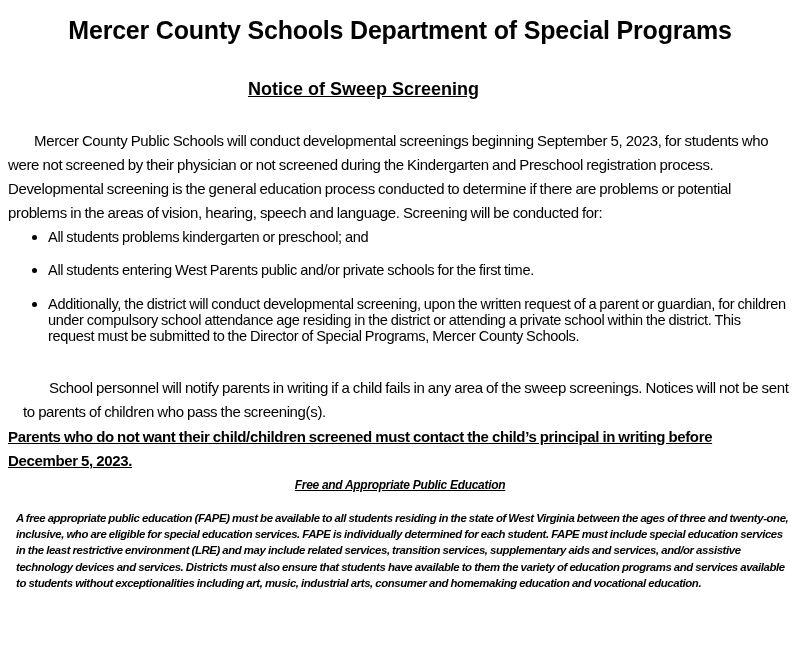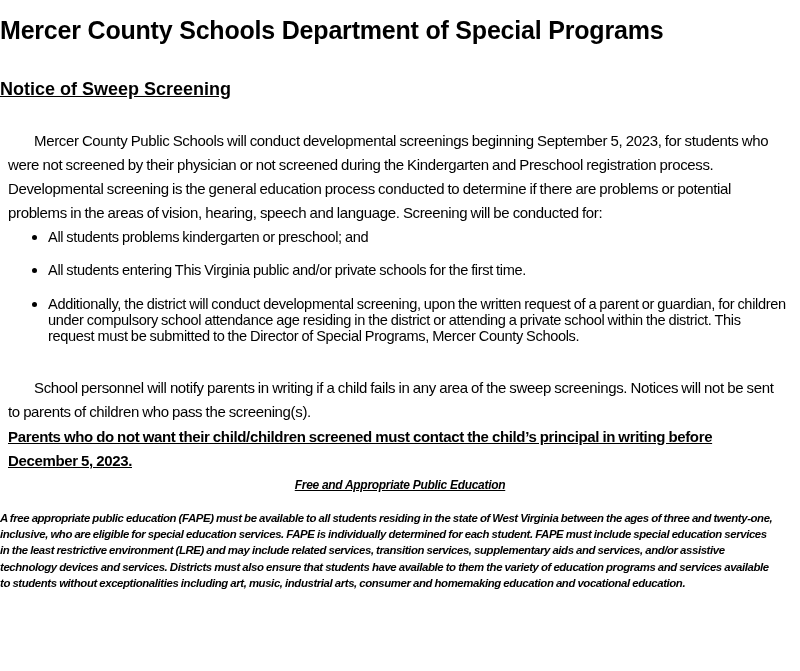--- a/index.html
+++ b/index.html
@@ -20,34 +20,36 @@
     left: 0;
     top: 0;
     width: 800px;
     height: 671px;
   }
   .title {
     position: absolute;
     left: 0;
     width: 800px;
     top: 14px;
-    text-align: left;
+    text-align: center;
     font-size: 25px;
     font-weight: bold;
     letter-spacing: -0.2px;
     line-height: 32px;
   }
   .subtitle {
     position: absolute;
     left: 0;
     width: 679px;
     top: 77px;
+    text-align: center;
     font-size: 18px;
     font-weight: bold;
     line-height: 24px;
+    padding-left: 24px;
   }
   .subtitle span {
     text-decoration: underline;
   }
   .body-text {
     position: absolute;
     left: 8px;
     width: 774px;
     font-size: 15px;
     line-height: 24px;
@@ -75,42 +77,42 @@
   }
   .bullets li .dot {
     position: absolute;
     left: 0;
     top: 6px;
     width: 5px;
     height: 5px;
     border-radius: 50%;
     background: #000;
   }
-  .p2 { top: 376px; text-indent: 26px; }
+  .p2 { top: 376px; text-indent: 26px; margin-left: 15px; }
   .p3 {
     top: 425px;
     font-weight: bold;
     text-decoration: underline;
   }
   .fape-heading {
     position: absolute;
     left: 0;
     width: 800px;
     top: 478px;
     text-align: center;
     font-size: 12px;
     font-style: italic;
     font-weight: bold;
     text-decoration: underline;
     letter-spacing: -0.3px;
     line-height: 14px;
   }
   .fape-body {
     position: absolute;
-    left: 0;
+    left: 16px;
     width: 774px;
     top: 510px;
     font-size: 11.4px;
     font-style: italic;
     font-weight: bold;
     line-height: 16.2px;
     letter-spacing: -0.4px;
     word-spacing: -0.3px;
   }
 </style>
@@ -126,21 +128,21 @@
 
   <div class="body-text p1">Mercer County Public Schools will conduct developmental screenings beginning September 5, 2023, for students who were not screened by their physician or not screened during the Kindergarten and Preschool registration process.  Developmental screening is the general education process conducted to determine if there are problems or potential problems in the areas of vision, hearing, speech and language.  Screening will be conducted for:</div>
 
   <ul class="bullets">
     <li>
       <span class="dot"></span>
       <span>All students problems kindergarten or preschool; and</span>
     </li>
     <li>
       <span class="dot"></span>
-      <span>All students entering This Virginia public and/or private schools for the first time.</span>
+      <span>All students entering West Parents public and/or private schools for the first time.</span>
     </li>
     <li>
       <span class="dot"></span>
       <span>Additionally, the district will conduct developmental screening, upon the written request of a parent or guardian, for children under compulsory school attendance age residing in the district or attending a private school within the district.  This request must be submitted to the Director of Special Programs, Mercer County Schools.</span>
     </li>
   </ul>
 
   <div class="body-text p2">School personnel will notify parents in writing if a child fails in any area of the sweep screenings.  Notices will not be sent to parents of children who pass the screening(s).</div>
 
   <div class="body-text p3">Parents who do not want their child/children screened must contact the child’s principal in writing before December 5, 2023.</div>

